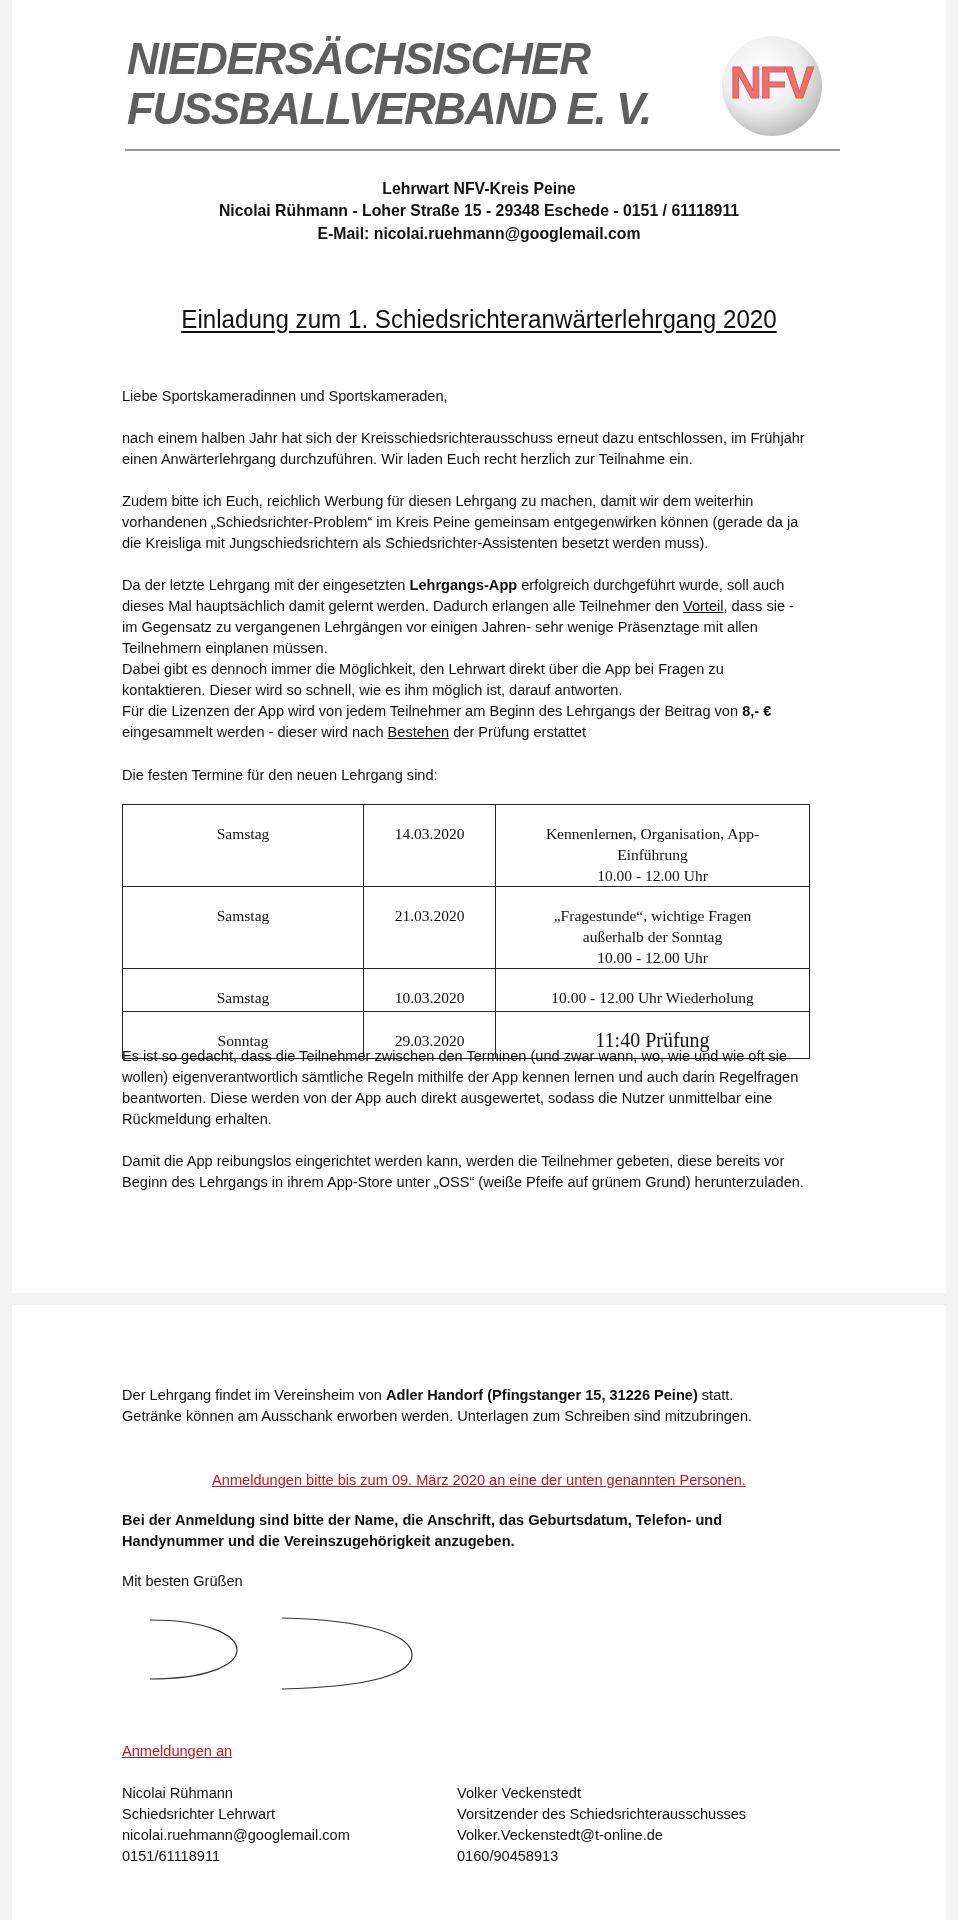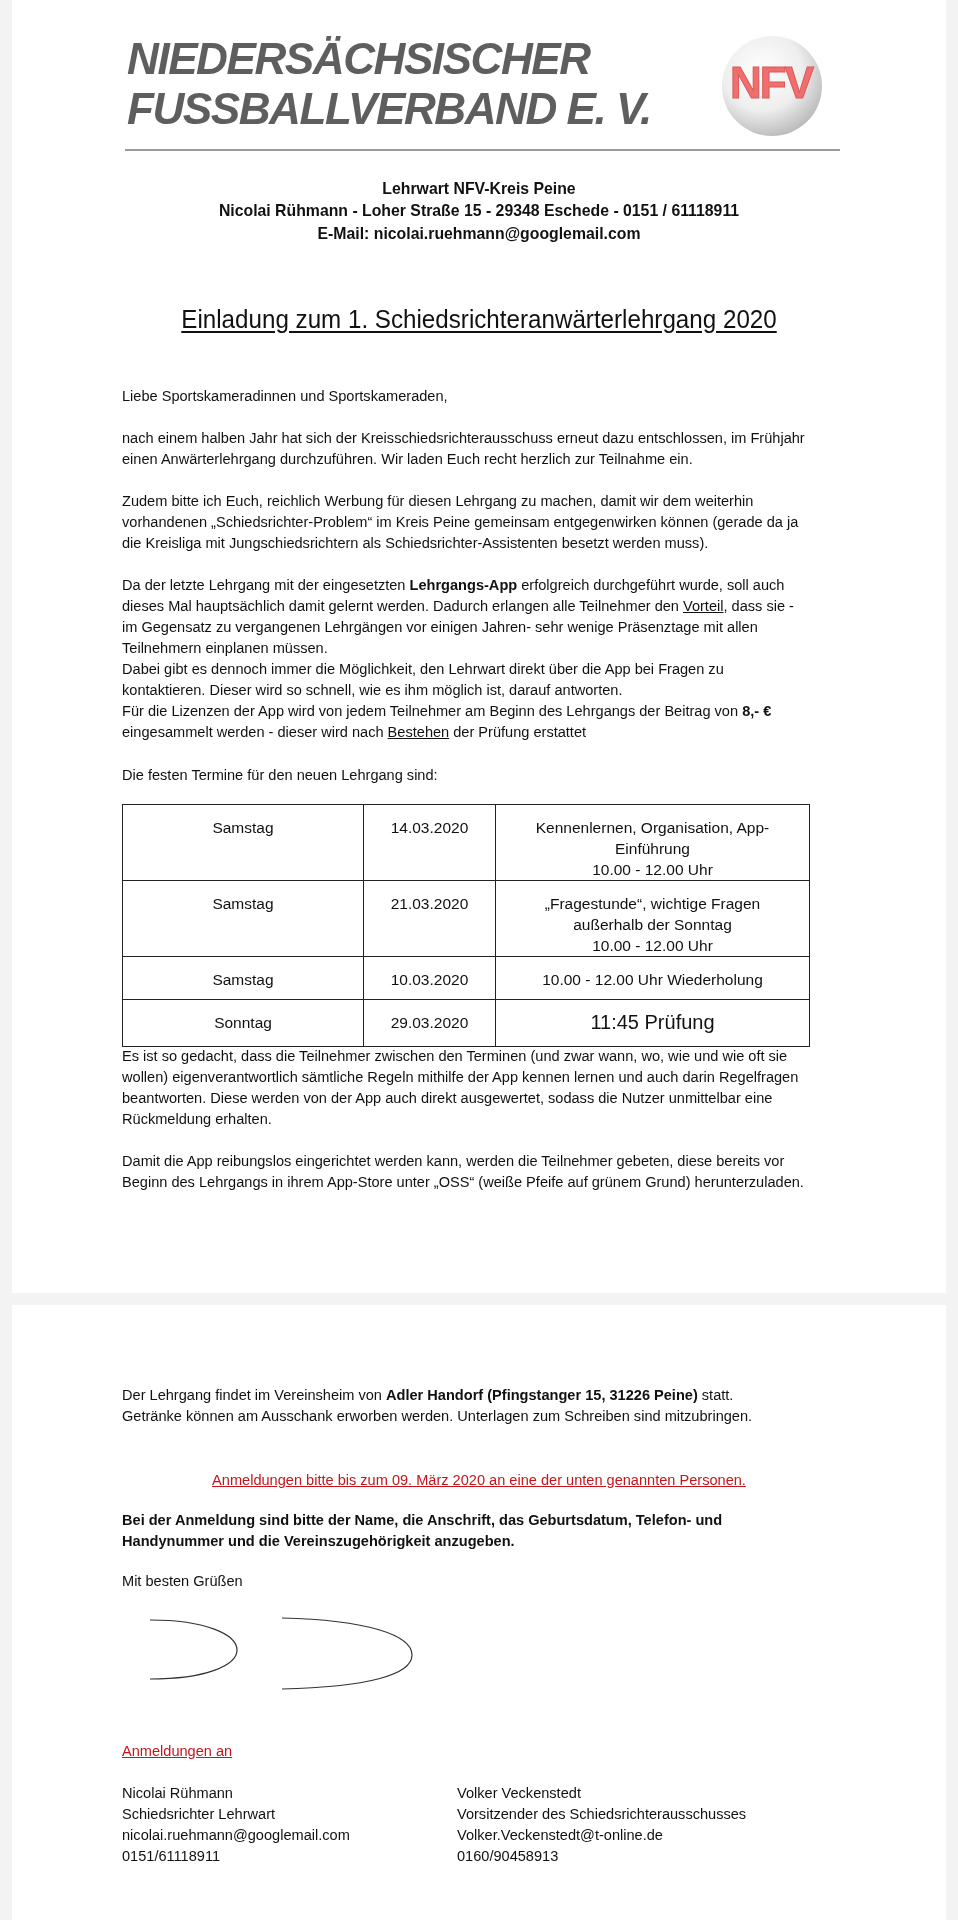--- a/index.html
+++ b/index.html
@@ -30,21 +30,21 @@
     top: 303px; font-size: 26px; line-height: 32px; text-decoration: underline; text-underline-offset: 3px;
     transform: scaleX(0.93);
   }
   .para { left: 110px; width: 730px; font-size: 15.5px; line-height: 21px; transform: scaleX(0.94); transform-origin: left; }
   .para b { font-weight: bold; }
   .u { text-decoration: underline; }
   table.sched {
     position: absolute; left: 110px; top: 804px; border-collapse: collapse; font-size: 15.5px;
   }
   table.sched td {
-    border: 1.5px solid #222; text-align: center; vertical-align: top; padding: 12px 4px 0 4px; line-height: 21px;
+    border: 1.5px solid #222; text-align: center; vertical-align: top; padding: 18px 4px 0 4px; line-height: 21px; font-family: Liberation Serif, serif;
   }
   .c1 { width: 232px; } .c2 { width: 123px; } .c3 { width: 305px; margin-top: 28px; }
   .big { font-size: 20px; line-height: 26px; }
   .red { color: #c4161c; }
   .sig { stroke: #333; stroke-width: 1.2; fill: none; }
 </style>
 </head>
 <body>
 
 <div class="page" id="page1">
@@ -95,21 +95,21 @@
       </td>
     </tr>
     <tr style="height:43px;">
       <td class="c1">Samstag</td>
       <td class="c2">10.03.2020</td>
       <td class="c3">10.00 - 12.00 Uhr Wiederholung</td>
     </tr>
     <tr style="height:47px;">
       <td class="c1">Sonntag</td>
       <td class="c2">29.03.2020</td>
-      <td class="c3 big">11:45 Prüfung</td>
+      <td class="c3 big">11:40 Prüfung</td>
     </tr>
   </tbody>
     </table>
 
   <div class="abs para" style="top:1045px;">Es ist so gedacht, dass die Teilnehmer zwischen den Terminen (und zwar wann, wo, wie und wie oft sie wollen) eigenverantwortlich sämtliche Regeln mithilfe der App kennen lernen und auch darin Regelfragen beantworten. Diese werden von der App auch direkt ausgewertet, sodass die Nutzer unmittelbar eine Rückmeldung erhalten.</div>
   <div class="abs para" style="top:1150px;">Damit die App reibungslos eingerichtet werden kann, werden die Teilnehmer gebeten, diese bereits vor Beginn des Lehrgangs in ihrem App-Store unter „OSS“ (weiße Pfeife auf grünem Grund) herunterzuladen.</div>
 </div>
 
 <div class="page" id="page2">
   <div class="abs para" style="top:79px;">

